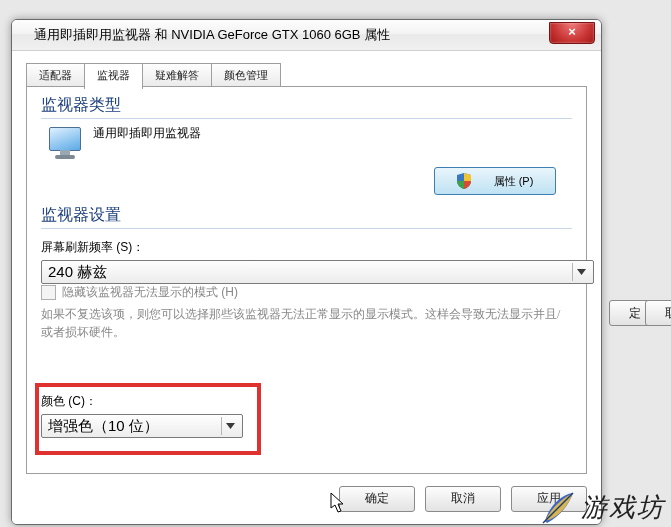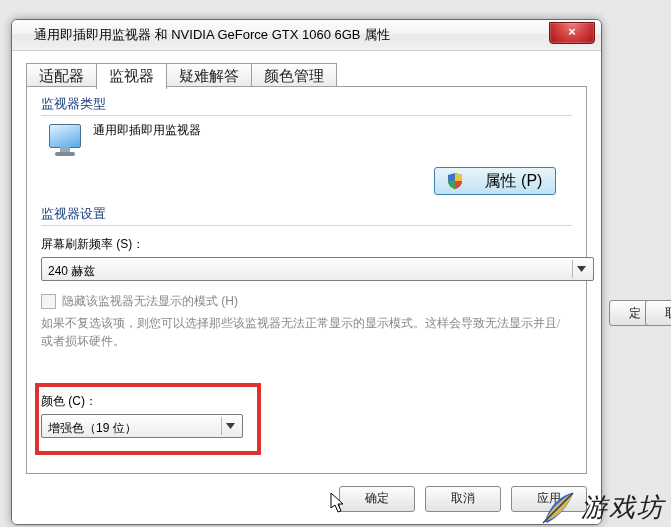--- a/index.html
+++ b/index.html
@@ -83,21 +83,21 @@
     display: flex;
   }
   .tab {
     border: 1px solid #9e9e9e;
     border-bottom: none;
     background: linear-gradient(#fefefe,#eaeaea);
     padding: 0 12px;
     height: 23px;
     line-height: 23px;
     margin-right: -1px;
-    font-size: 15px;
+    font-size: 11px;
     color: #222;
     position: relative;
   }
   .tab.active {
     background: #fff;
     height: 25px;
     z-index: 2;
   }
   .tab-body {
     position: absolute;
@@ -109,21 +109,21 @@
     background: #fff;
     z-index: 1;
   }
   .group {
     position: absolute;
     left: 14px;
     right: 14px;
     color: #1a3e7b;
   }
   .group-title {
-    font-size: 13px;
+    font-size: 16px;
     color: #1a3e7b;
     margin-bottom: 2px;
   }
   .group-line {
     border: none;
     border-top: 1px solid #c9d6e8;
     margin: 2px 0 0 0;
   }
   
   .monitor-row {
@@ -165,56 +165,55 @@
     width: 120px;
     height: 26px;
     background: linear-gradient(#e9f5fb,#bfe2f3);
     border: 1px solid #3c7fb1;
     border-radius: 3px;
     display: flex;
     align-items: center;
     justify-content: center;
     gap: 23px;
     color: #000;
-    font-size: 16px;
+    font-size: 11px;
   }
   .shield {
     width: 14px; height: 16px;
     display: inline-block;
   }
   
   .combo {
     position: relative;
     height: 22px;
     border: 1px solid #7a7a7a;
     background: linear-gradient(#fefefe,#ececec);
     border-radius: 2px;
     display: flex;
-    align-items: flex-end;
+    align-items: center;
     padding: 0 22px 0 6px;
     color: #000;
-    font-size: 12px;
+    font-size: 15px;
   }
   .combo .arrow {
     position: absolute;
     right: 3px;
     top: 2px;
     width: 17px;
     height: 18px;
     border-left: 1px solid #b5b5b5;
     display: flex;
     align-items: center;
     justify-content: center;
   }
   .combo .arrow svg { display:block; }
   .checkbox-row {
     display: flex;
     align-items: flex-start;
     gap: 6px;
-    margin-top: 12px;
     color: #888;
   }
   .checkbox-box {
     width: 13px;
     height: 13px;
     border: 1px solid #b0b0b0;
     background: #f4f4f4;
     margin-top: 1px;
     flex: none;
   }
@@ -356,21 +355,21 @@
         <div class="checkbox-row">
           <div class="checkbox-box"></div>
           <span>隐藏该监视器无法显示的模式 (H)</span>
         </div>
         <div class="hint">如果不复选该项，则您可以选择那些该监视器无法正常显示的显示模式。这样会导致无法显示并且/或者损坏硬件。</div>
       </div>
 
       <div class="group" style="top:306px;">
         <div style="color:#000;">颜色 (C)：</div>
         <div class="combo" style="margin-top:4px; width:172px;">
-          <span>增强色（19 位）</span>
+          <span>增强色（10 位）</span>
           <span class="arrow">
             <svg width="9" height="6">
                 <path d="M0 0 L9 0 L4.5 6 Z" fill="#3a3a3a"></path>
               </svg>
           </span>
         </div>
       </div>
 
       <div class="red-box" style="left:8px; top:296px; width:218px; height:64px;"></div>
 

